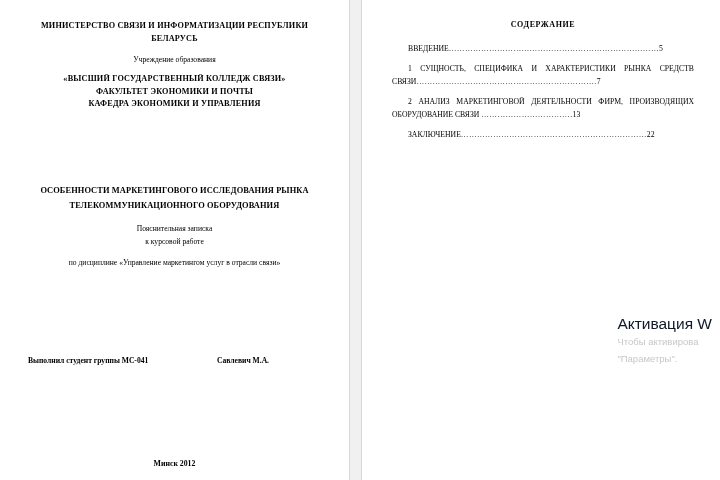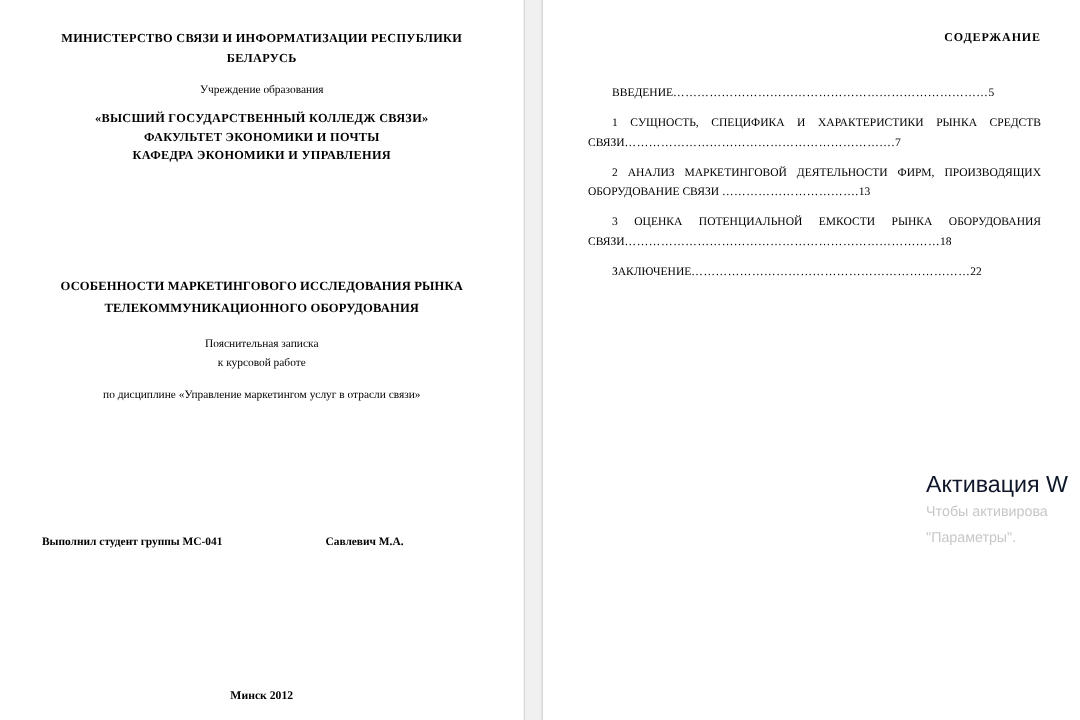--- a/index.html
+++ b/index.html
@@ -110,26 +110,26 @@
     bottom: 12px;
     left: 0;
     width: 349px;
     text-align: center;
     font-size: 7.8px;
     font-weight: bold;
   }
 
   
   .contents-title {
-    text-align: right;
+    text-align: center;
     font-size: 8px;
     font-weight: bold;
     letter-spacing: 0.6px;
     text-transform: uppercase;
-    margin-bottom: 27px;
+    margin-bottom: 14px;
     font-family: Liberation Serif, serif;
   }
   .toc {
     font-size: 7.7px;
     line-height: 1.62;
   }
   .toc-entry {
     margin-bottom: 8px;
     text-align: justify;
     text-justify: inter-word;
@@ -212,23 +212,20 @@
       </div>
 
       <div class="toc-entry indent">
         <span class="txt">1   СУЩНОСТЬ,   СПЕЦИФИКА   И   ХАРАКТЕРИСТИКИ   РЫНКА СРЕДСТВ СВЯЗИ</span><span class="dots">………………………………………………………….</span><span class="pg">7</span>
       </div>
 
       <div class="toc-entry indent">
         <span class="txt">2     АНАЛИЗ     МАРКЕТИНГОВОЙ     ДЕЯТЕЛЬНОСТИ     ФИРМ, ПРОИЗВОДЯЩИХ ОБОРУДОВАНИЕ СВЯЗИ </span><span class="dots">…………………………….</span><span class="pg">13</span>
       </div>
 
-      <div class="toc-entry indent">
-        <span class="txt">3 ОЦЕНКА ПОТЕНЦИАЛЬНОЙ ЕМКОСТИ РЫНКА ОБОРУДОВАНИЯ СВЯЗИ</span><span class="dots">……………………………………………………………………</span><span class="pg">18</span>
-      </div>
 
       <div class="toc-entry indent">
         <span class="txt">ЗАКЛЮЧЕНИЕ</span><span class="dots">……………………………………………………………</span><span class="pg">22</span>
       </div>
 
 
     </div>
   </div>
 
   <div class="watermark">

